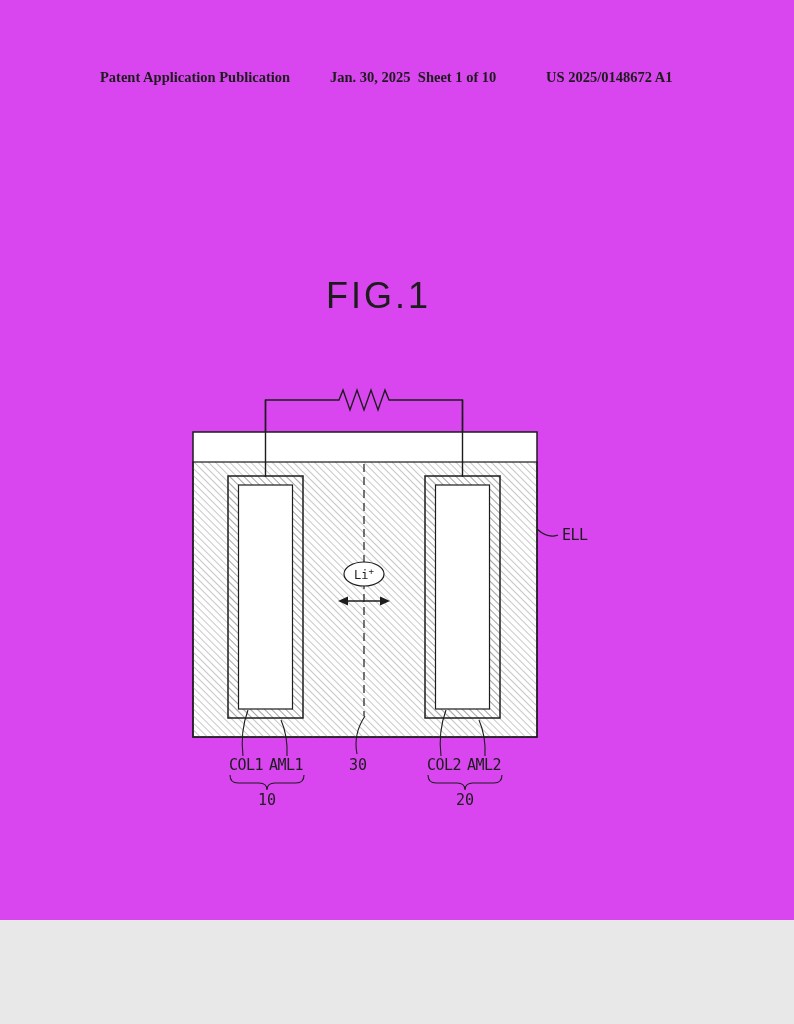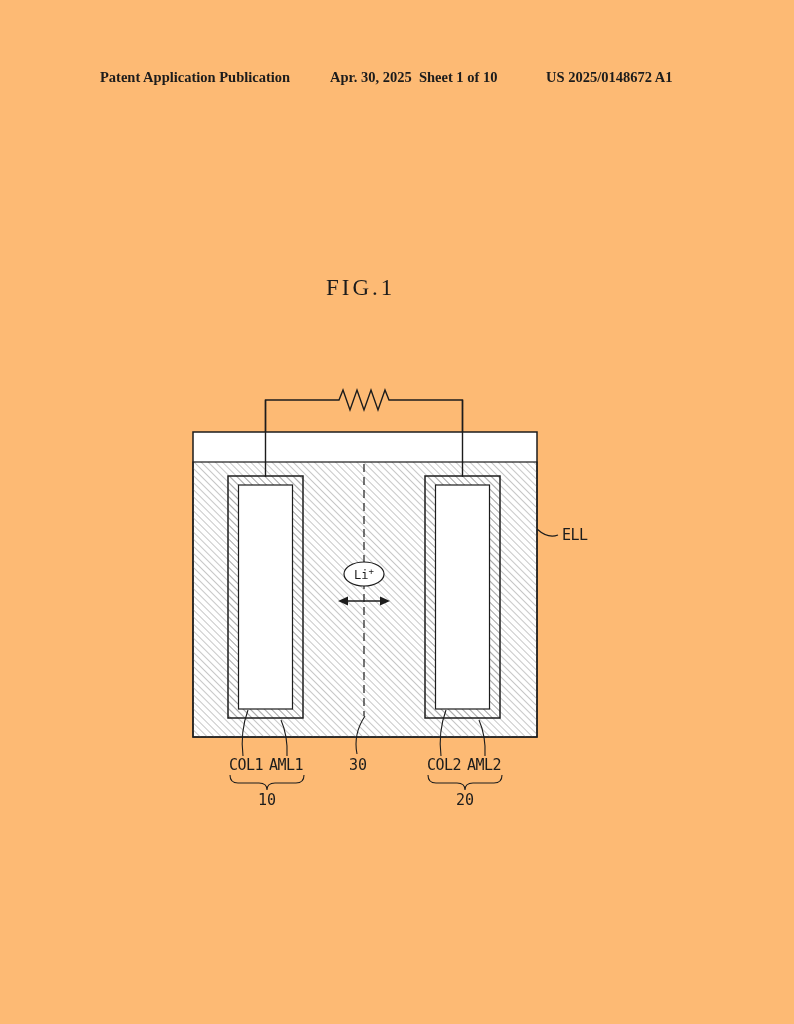--- a/index.html
+++ b/index.html
@@ -1,34 +1,34 @@
 <!DOCTYPE html>
 <html><head>
 <meta charset="utf-8">
 <style>
   html,body{margin:0;padding:0;background:#e8e8e8;}
   .page{
     position:relative;
-    width:794px;height:1024px;
-    background:#fdba74;
+    width:794px;height:920px;
+    background:#d946ef;
     overflow:hidden;
     font-family:"Liberation Serif", serif;
   }
   .pub-header{
     position:absolute;top:69px;left:0;width:794px;height:20px;
     font-weight:bold;font-size:14.5px;color:#1c1c1c;
   }
   .pub-header span{position:absolute;white-space:pre;}
   .pub-left{left:100px;}
   .pub-center{left:330px;}
   .pub-right{left:546px;}
   .fig-title{
     position:absolute;top:275px;left:326px;
-    font-family:Liberation Serif, serif;
-    font-size:23px;letter-spacing:3px;color:#1c1c1c;
+    font-family:Liberation Sans, sans-serif;
+    font-size:36px;letter-spacing:3px;color:#1c1c1c;
   }
   .diagram{position:absolute;top:0;left:0;}
   .dlabel{
     font-family:"DejaVu Sans Mono", monospace;
     font-size:15px;fill:#1c1c1c;letter-spacing:-0.5px;
   }
   .dref{
     font-family:"DejaVu Sans Mono", monospace;
     font-size:15px;fill:#1c1c1c;
   }
@@ -37,21 +37,21 @@
     font-size:12px;fill:#1c1c1c;
   }
 </style>
 </head>
 <body>
 
 <div class="page">
 
   <header class="pub-header">
     <span class="pub-left">Patent Application Publication</span>
-    <span class="pub-center">Apr. 30, 2025  Sheet 1 of 10</span>
+    <span class="pub-center">Jan. 30, 2025  Sheet 1 of 10</span>
     <span class="pub-right">US 2025/0148672 A1</span>
   </header>
 
   <div class="fig-title">FIG.1</div>
 
   <svg class="diagram" width="794" height="1024" viewBox="0 0 794 1024">
     <defs>
       <pattern id="hatch" width="5" height="5" patternUnits="userSpaceOnUse" patternTransform="rotate(-45)">
         <line x1="0" y1="0" x2="0" y2="5" stroke="#8f8f8f" stroke-width="1"></line>
       </pattern>

